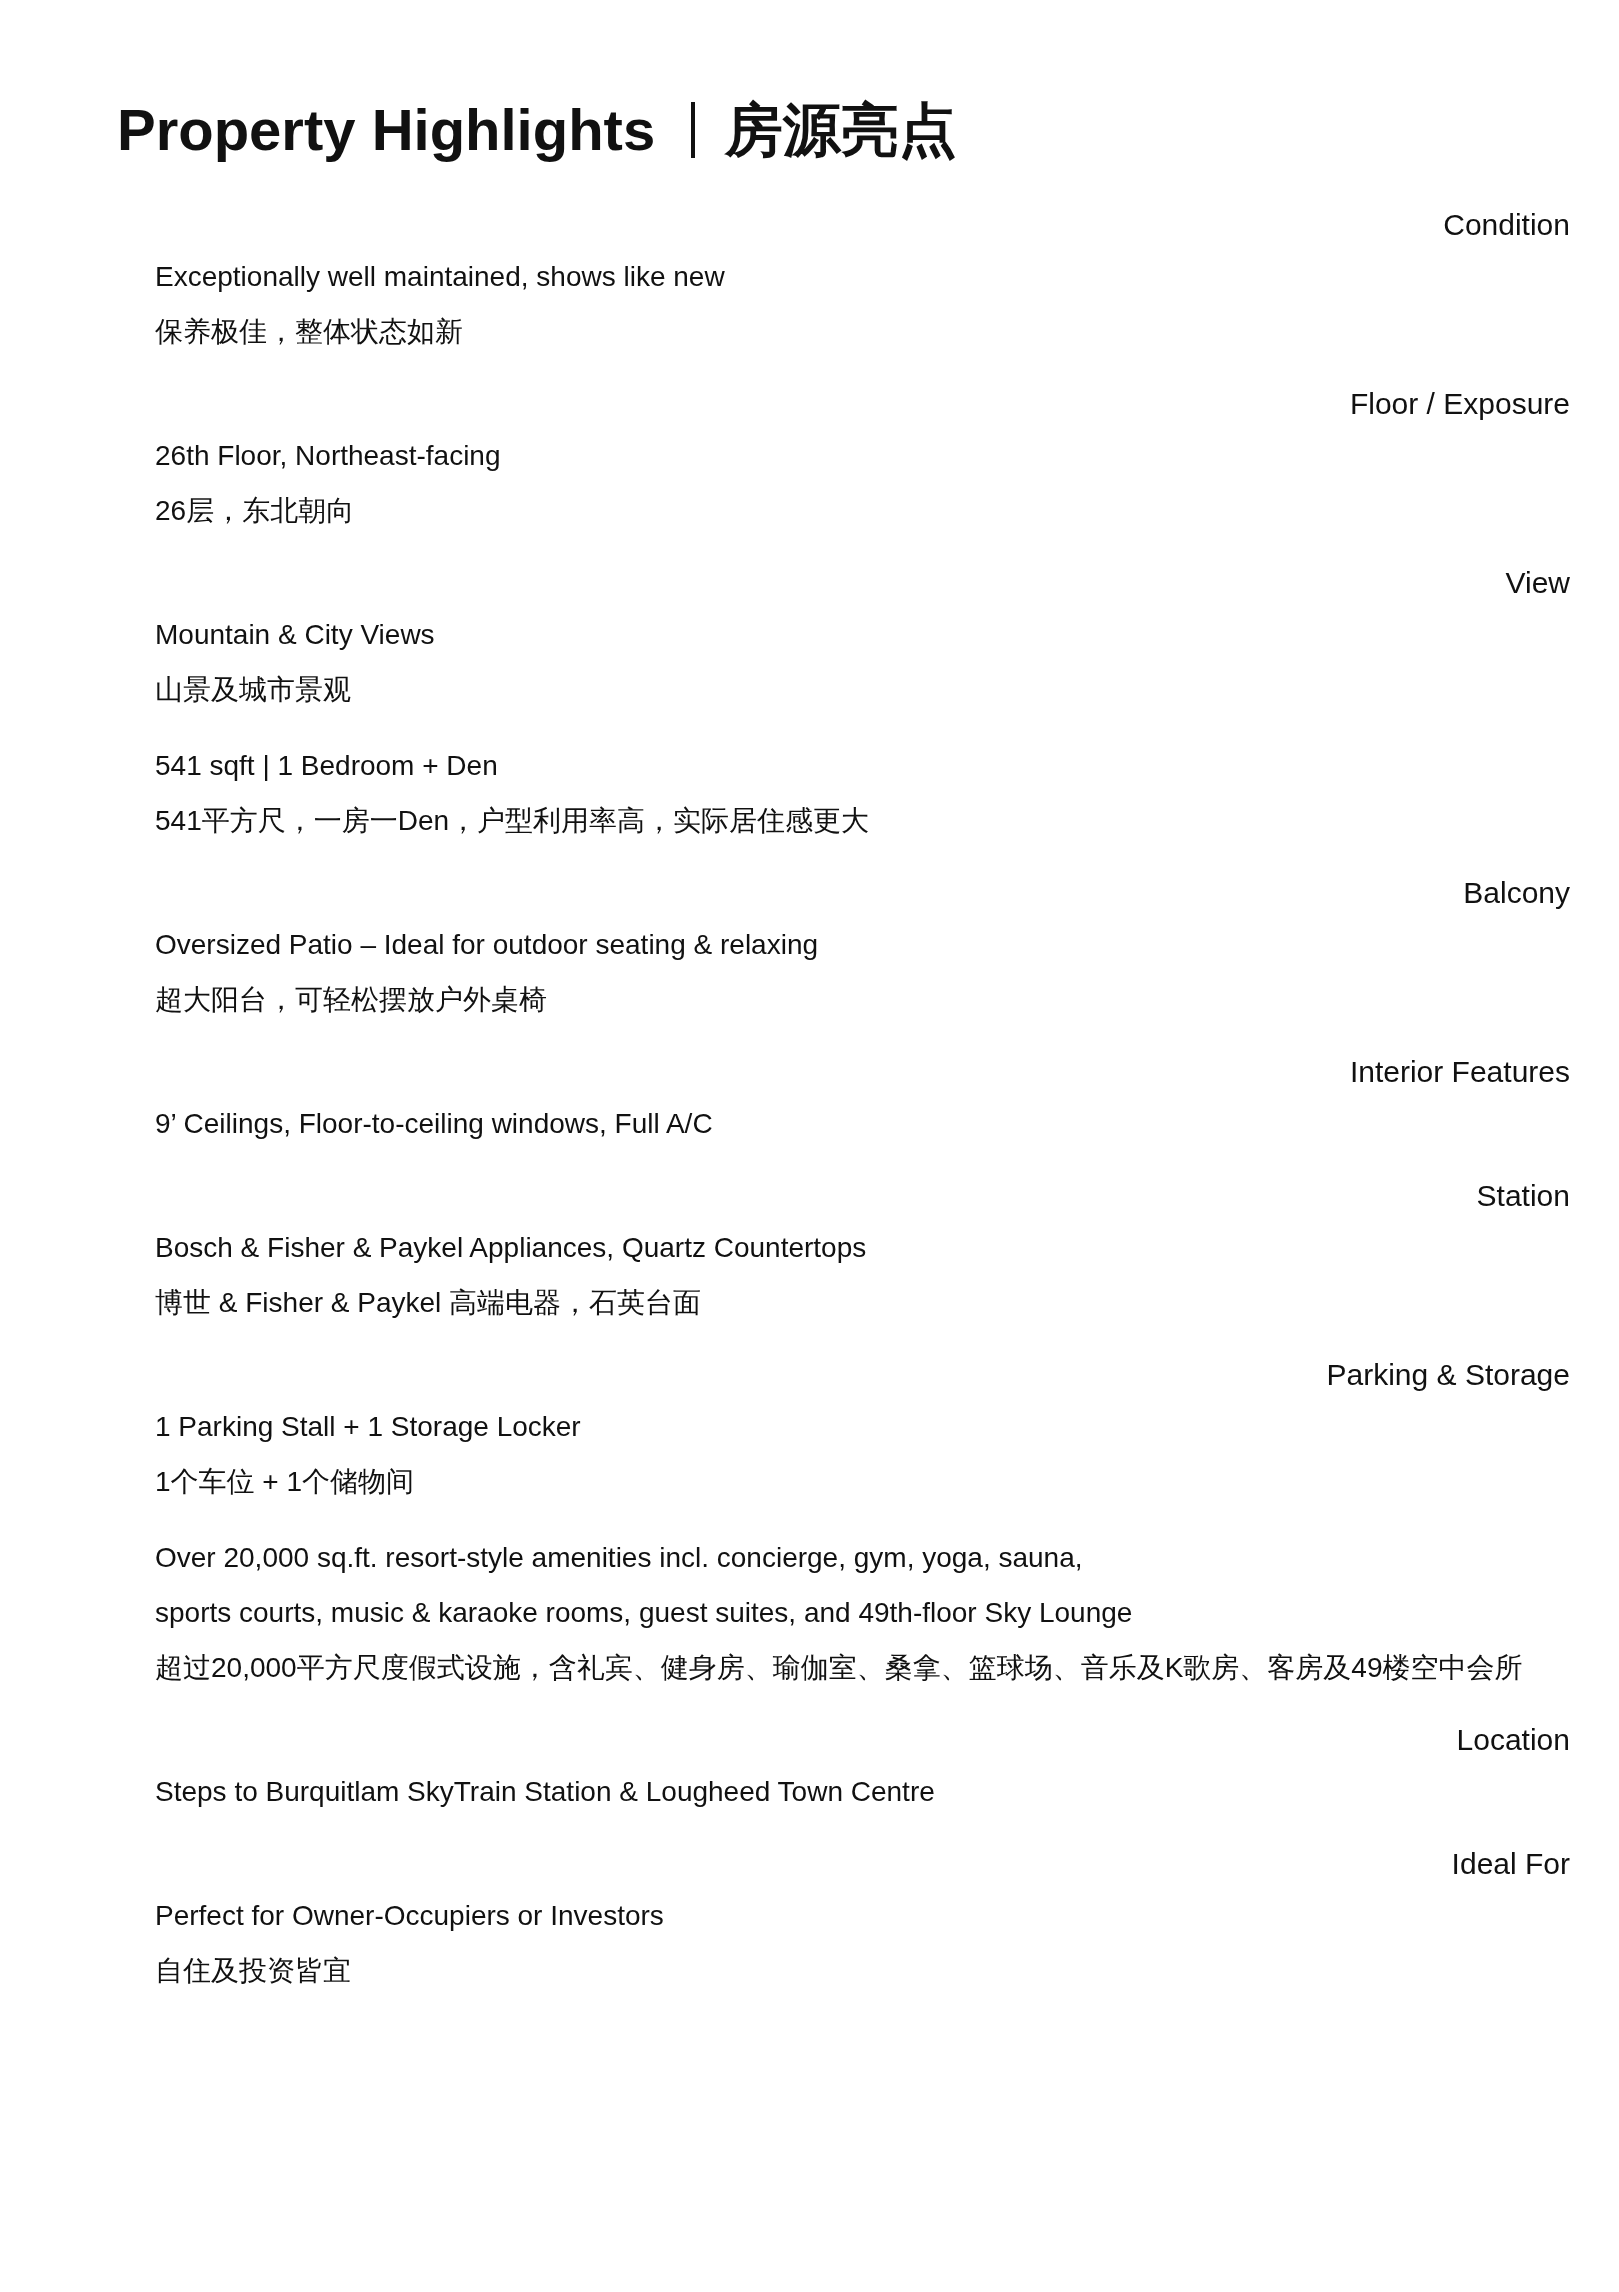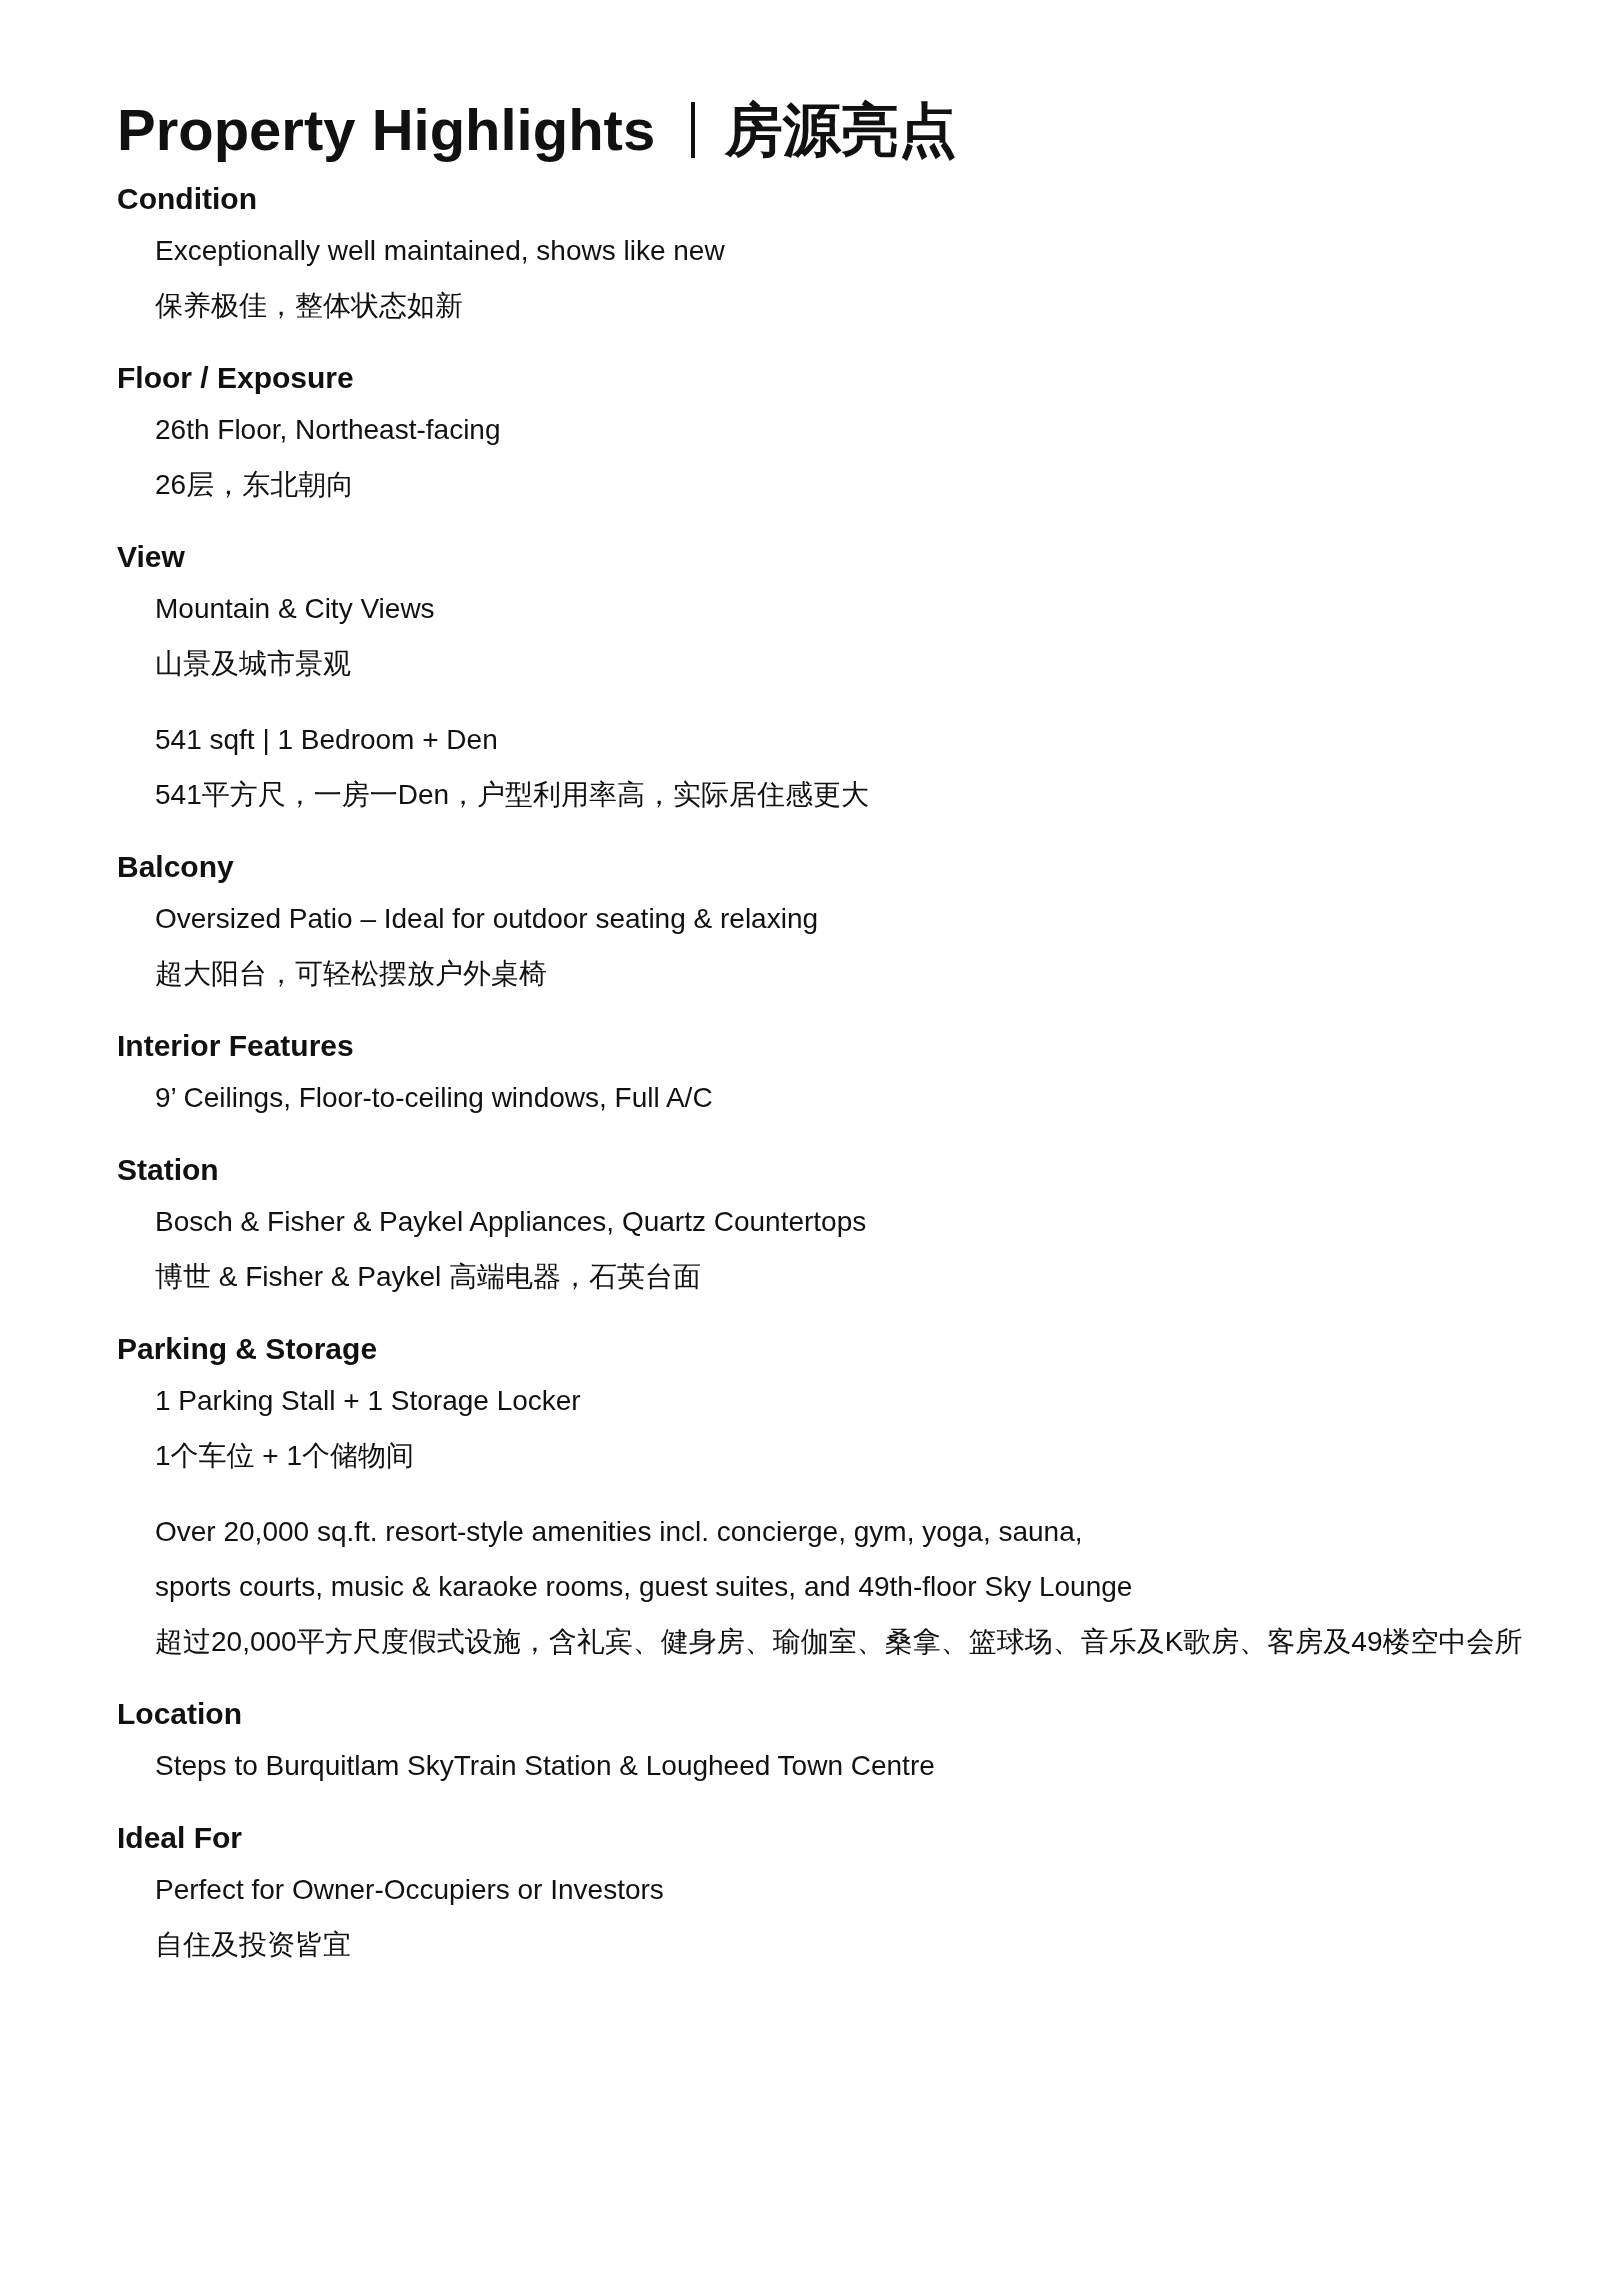--- a/index.html
+++ b/index.html
@@ -15,44 +15,45 @@
     box-sizing: border-box;
     overflow: hidden;
   }
   .page {
     padding: 101px 50px 0 117px;
     box-sizing: border-box;
   }
   .page-title {
     display: flex;
     align-items: center;
-    margin: 0 0 22px 0;
+    margin: 0 0 48px 0;
     font-size: 58px;
     font-weight: 700;
     line-height: 1.0;
     white-space: nowrap;
   }
   .title-sep {
     display: inline-block;
     width: 3.5px;
     height: 56px;
     background: #111111;
     margin: 0 30px 0 36px;
     overflow: hidden;
     color: transparent;
     font-size: 1px;
   }
   .section {
     margin: 0 0 33px 0;
   }
   .section-heading {
-    margin: 0 0 8px 0;
+    margin: 0 0 8px 8px;
     font-size: 30px;
-    font-weight: 700;
+    font-weight: 400;
     line-height: 36px;
+    text-align: right;
   }
   .section-line {
     margin: 12px;
     padding-left: 26px;
     font-size: 28px;
     font-weight: 400;
     line-height: 43px;
     white-space: nowrap;
   }
 </style>

